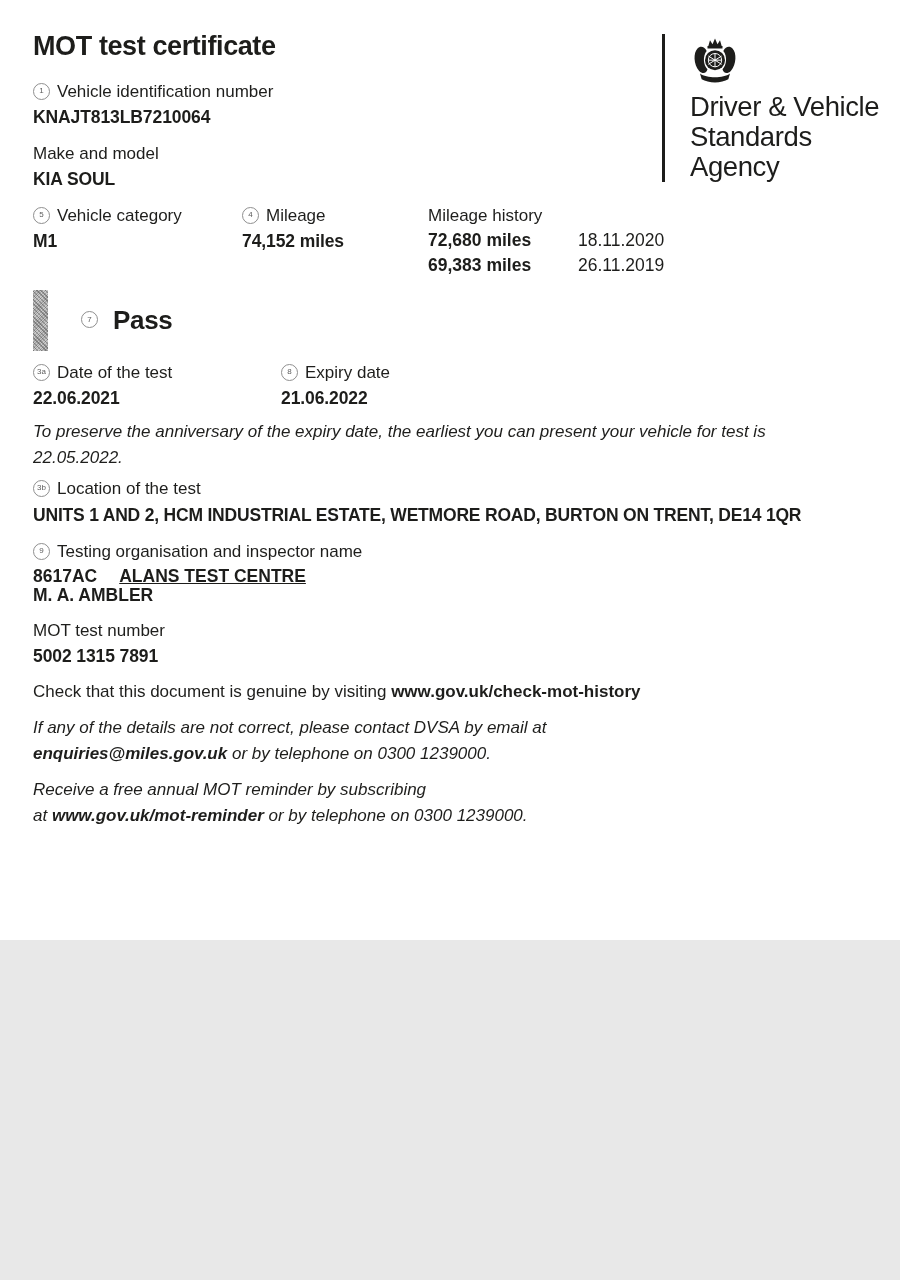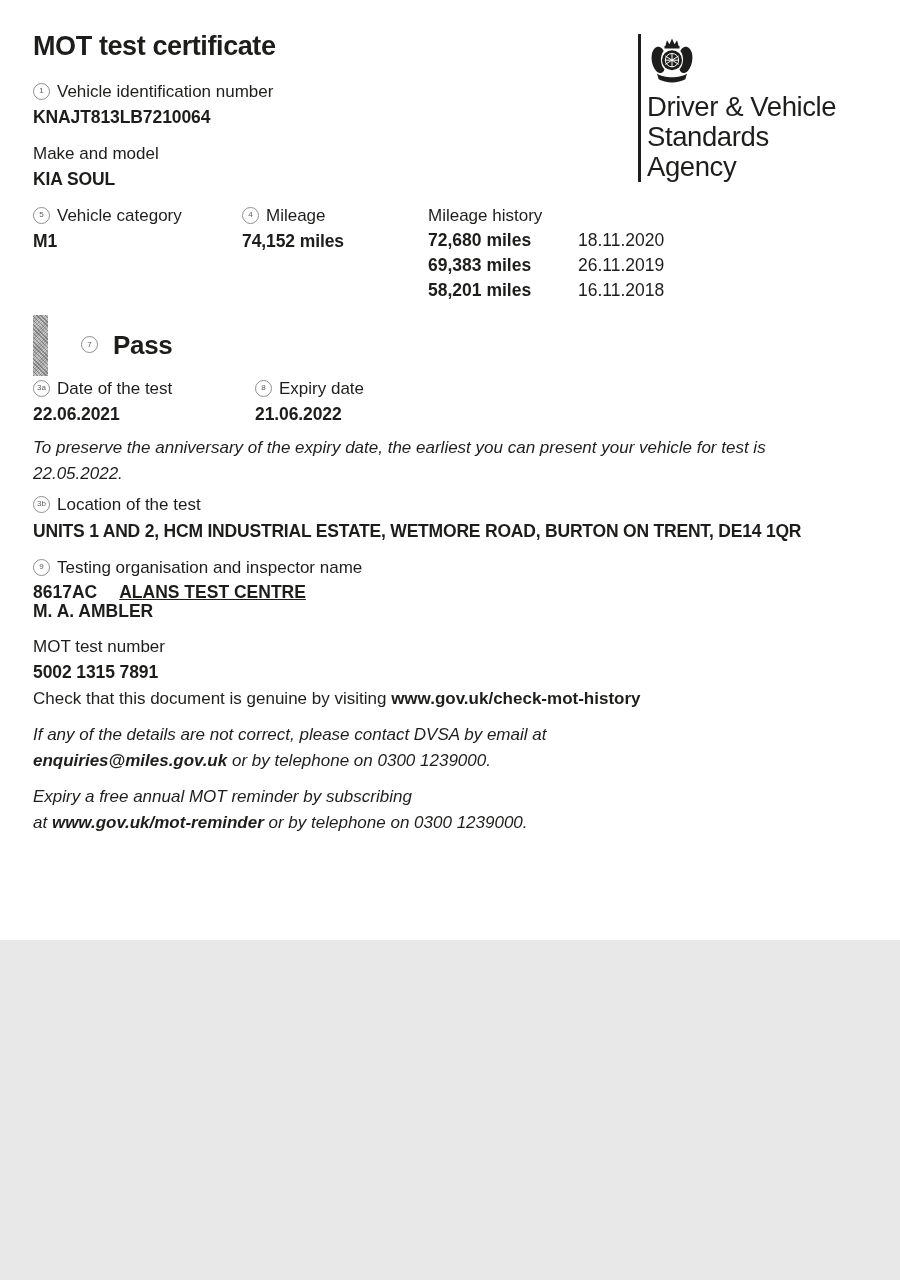--- a/index.html
+++ b/index.html
@@ -23,21 +23,21 @@
   }
   .value{font-size:17.5px;font-weight:700;line-height:22px;margin-top:4px;letter-spacing:-0.1px;}
   .row{display:flex;}
   .col-reg{width:209px;flex:0 0 auto;}
   .col-cat{width:209px;flex:0 0 auto;}
   .col-mileage{width:186px;flex:0 0 auto;}
   .mh-row{display:flex;margin-top:3px;}
   .mh-miles{width:150px;flex:0 0 auto;font-size:17.5px;font-weight:700;line-height:22px;}
   .mh-date{font-size:17.5px;line-height:22px;}
   .mt16{margin-top:16px;}
-  .mt18{margin-top:3px;}
+  .mt18{margin-top:12px;gap:26px;}
   .mt20{margin-top:20px;}
   .mt10{margin-top:10px;font-style:italic;}
   .mt8{margin-top:8px;}
   .pass-section{display:flex;align-items:center;margin-top:14px;height:61px;}
   .pass-bar{
     width:15px;height:61px;flex:0 0 auto;
     background-color:#c9c9c9;
     background-image:
       repeating-linear-gradient(45deg, rgba(70,70,70,.45) 0 1px, transparent 1px 3px),
       repeating-linear-gradient(-45deg, rgba(110,110,110,.4) 0 1px, transparent 1px 2px);
@@ -46,22 +46,22 @@
   .pass-text{font-size:26px;font-weight:700;margin-left:8px;letter-spacing:-0.3px;}
   .col-date{width:222px;flex:0 0 auto;}
   .para{font-size:17px;line-height:26px;color:#1e1e1c;}
   .para .b{font-weight:700;}
   .caps-value{font-size:17.5px;font-weight:700;line-height:22px;margin-top:5px;letter-spacing:-0.2px;}
   .org-line1{font-size:17.5px;font-weight:700;line-height:19px;margin-top:5px;}
   .org-line1 .org-name{margin-left:22px;text-decoration:underline;}
   .org-line2{font-size:17.5px;font-weight:700;line-height:19px;}
   
   .logo{
-    position:absolute;left:638px;top:34px;
-    border-left:3.5px solid #1d1d1b;padding-left:6px;
+    position:absolute;left:662px;top:34px;
+    border-left:3.5px solid #1d1d1b;padding-left:25px;
   }
   .logo-crest{display:block;margin-bottom:4px;}
   .logo-text{font-size:27.5px;line-height:30px;font-weight:400;letter-spacing:-0.4px;color:#1d1d1b;}
   
   .page-info{position:absolute;left:0;width:900px;top:1208px;text-align:left;}
   .page-num{font-size:17.5px;font-weight:700;line-height:20px;}
   .form-num{font-size:17.5px;line-height:20px;margin-top:6px;}
   .signature-block{position:absolute;left:698px;top:1090px;width:186px;}
   .signature-line{border-top:1.5px solid #3a3a3a;margin-top:2px;}
   .signature-label{font-size:18px;line-height:22px;margin-top:8px;text-align:right;color:#1e1e1c;}
@@ -107,24 +107,20 @@
           <span>Mileage history</span>
         </div>
         <div class="mh-row">
           <span class="mh-miles">72,680 miles</span>
           <span class="mh-date">18.11.2020</span>
         </div>
         <div class="mh-row">
           <span class="mh-miles">69,383 miles</span>
           <span class="mh-date">26.11.2019</span>
         </div>
-        <div class="mh-row">
-          <span class="mh-miles">58,201 miles</span>
-          <span class="mh-date">16.11.2018</span>
-        </div>
       </div>
     </div>
 
     <div class="pass-section">
       <div class="pass-bar"></div>
       <div class="pass-inner">
         <span class="ref">7</span>
         <span class="pass-text">Pass</span>
       </div>
     </div>
@@ -174,21 +170,21 @@
     <div class="para mt18">
       <span>Check that this document is genuine by visiting </span><span class="b">www.gov.uk/check-mot-history</span>
     </div>
 
     <div class="para mt10">
       <span style="display:block">If any of the details are not correct, please contact DVSA by email at</span>
       <span style="display:block"><span class="b">enquiries@miles.gov.uk</span><span> or by telephone on 0300 1239000.</span></span>
     </div>
 
     <div class="para mt10">
-      <span style="display:block">Expiry a free annual MOT reminder by subscribing</span>
+      <span style="display:block">Receive a free annual MOT reminder by subscribing</span>
       <span style="display:block"><span>at </span><span class="b">www.gov.uk/mot-reminder</span><span> or by telephone on 0300 1239000.</span></span>
     </div>
 
   </div>
 
   <div class="logo">
     <svg class="logo-crest" width="50" height="54" viewBox="0 0 60 56" aria-hidden="true">
       <g fill="#1d1d1b">
         <path d="M22,10 L24,3 L27,8 L30,1 L33,8 L36,3 L38,10 Z"></path>
         <rect x="21" y="10" width="18" height="3"></rect>

